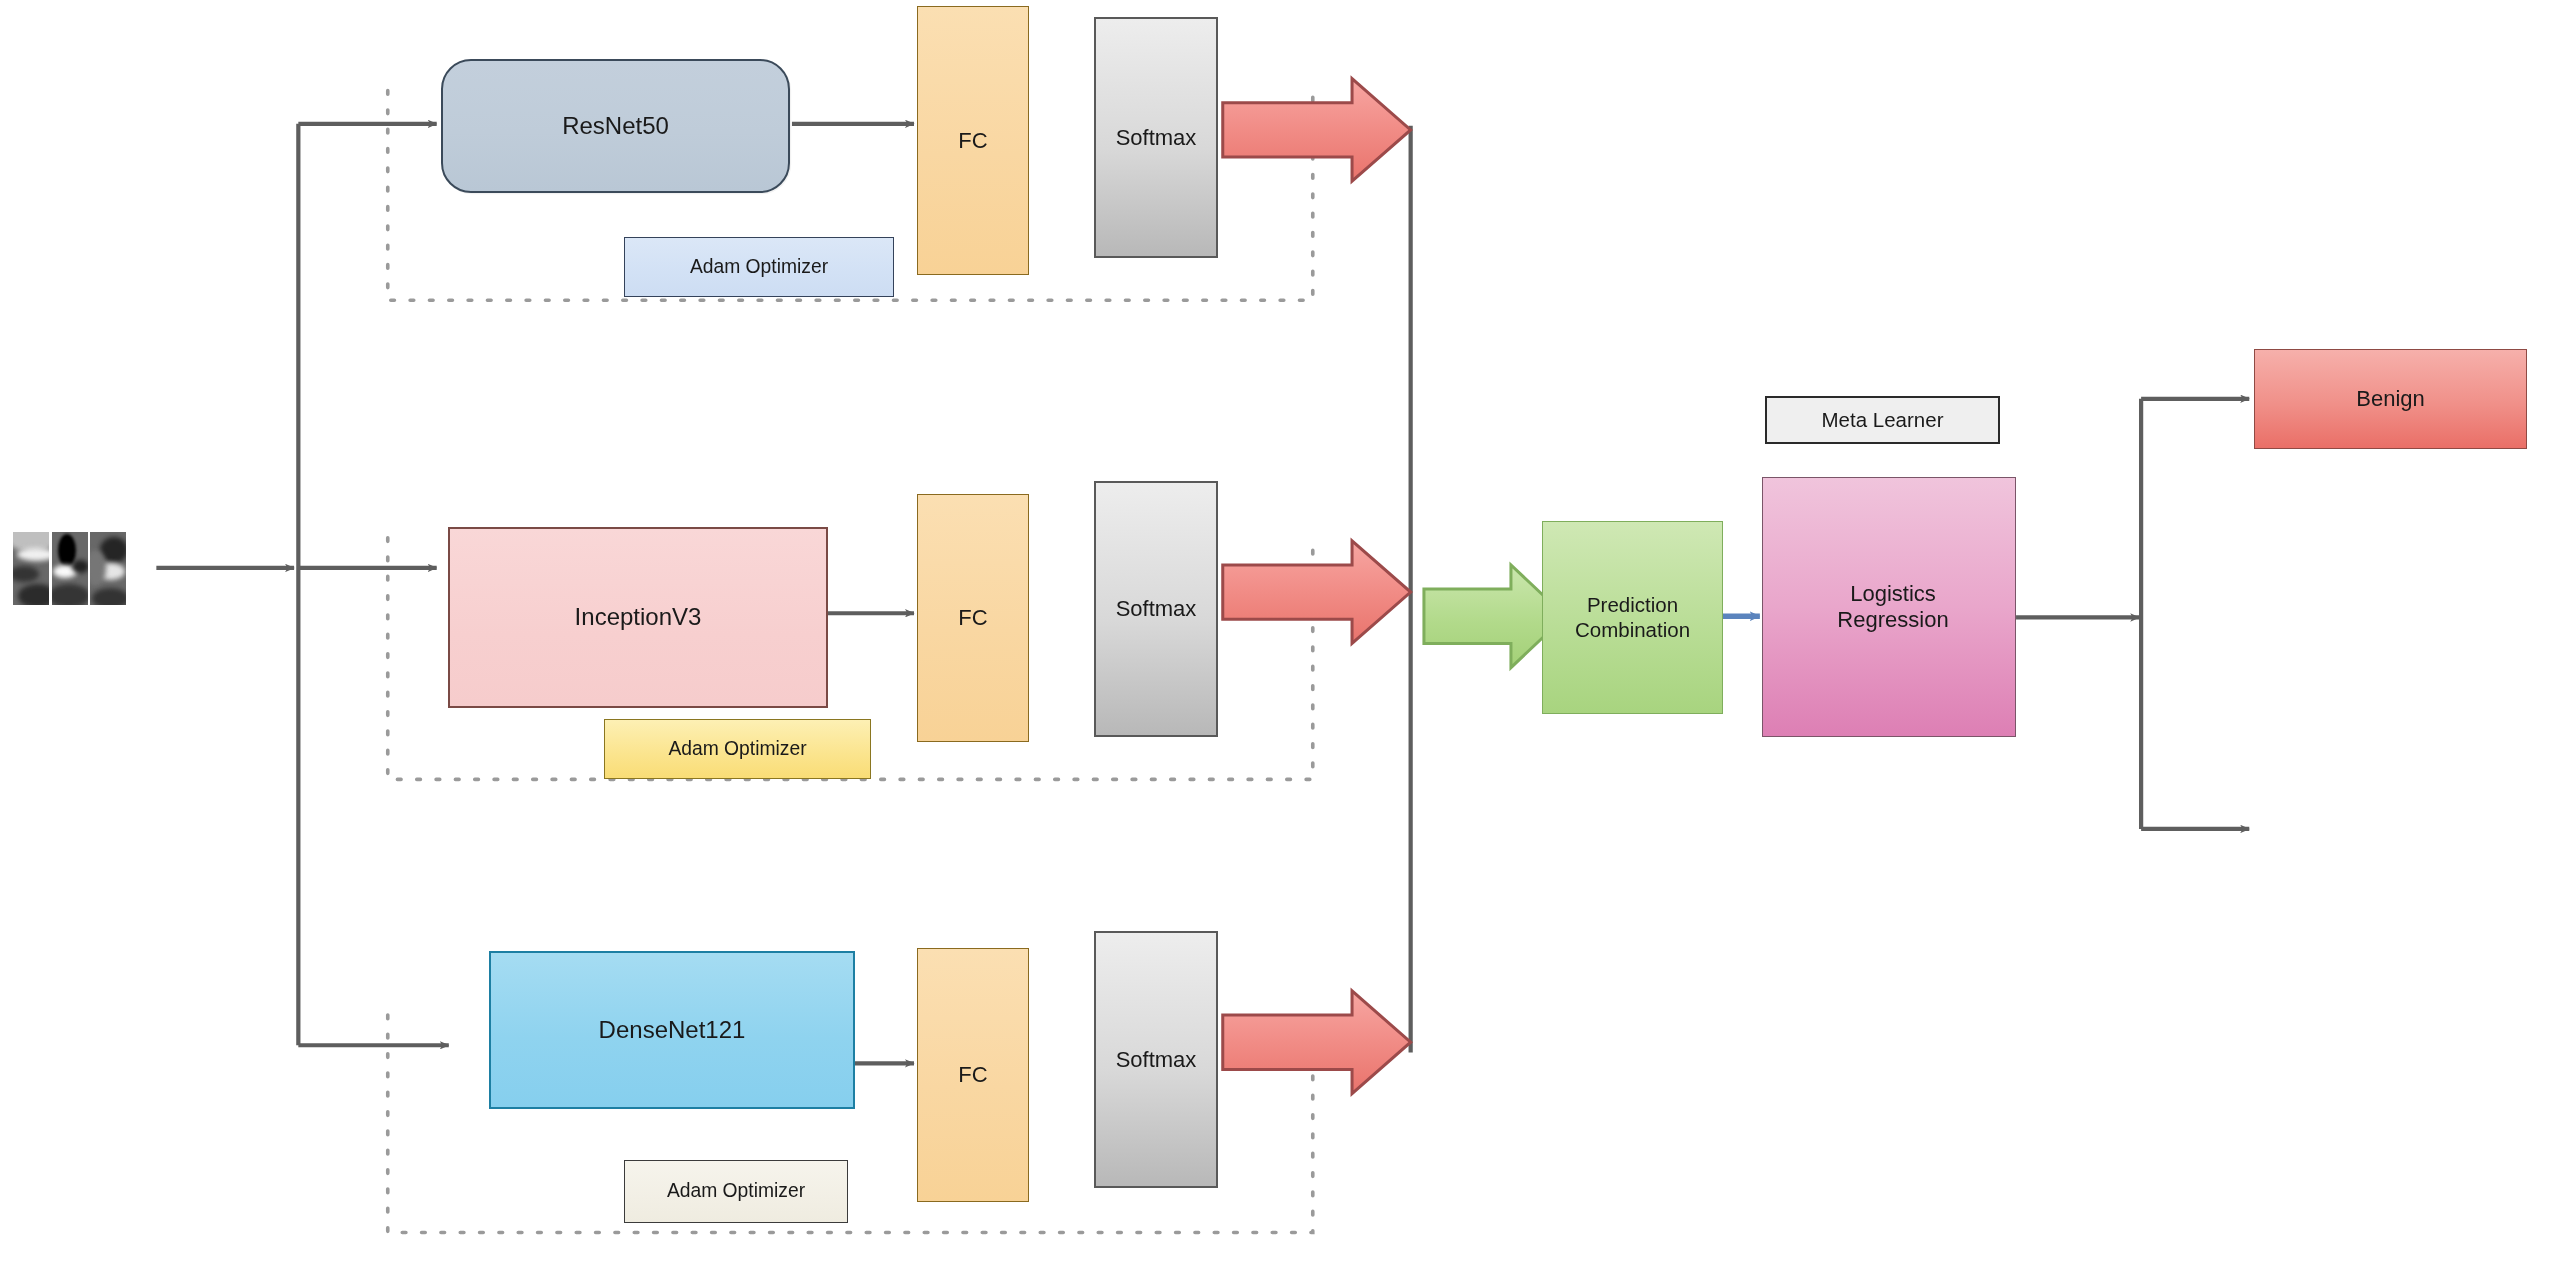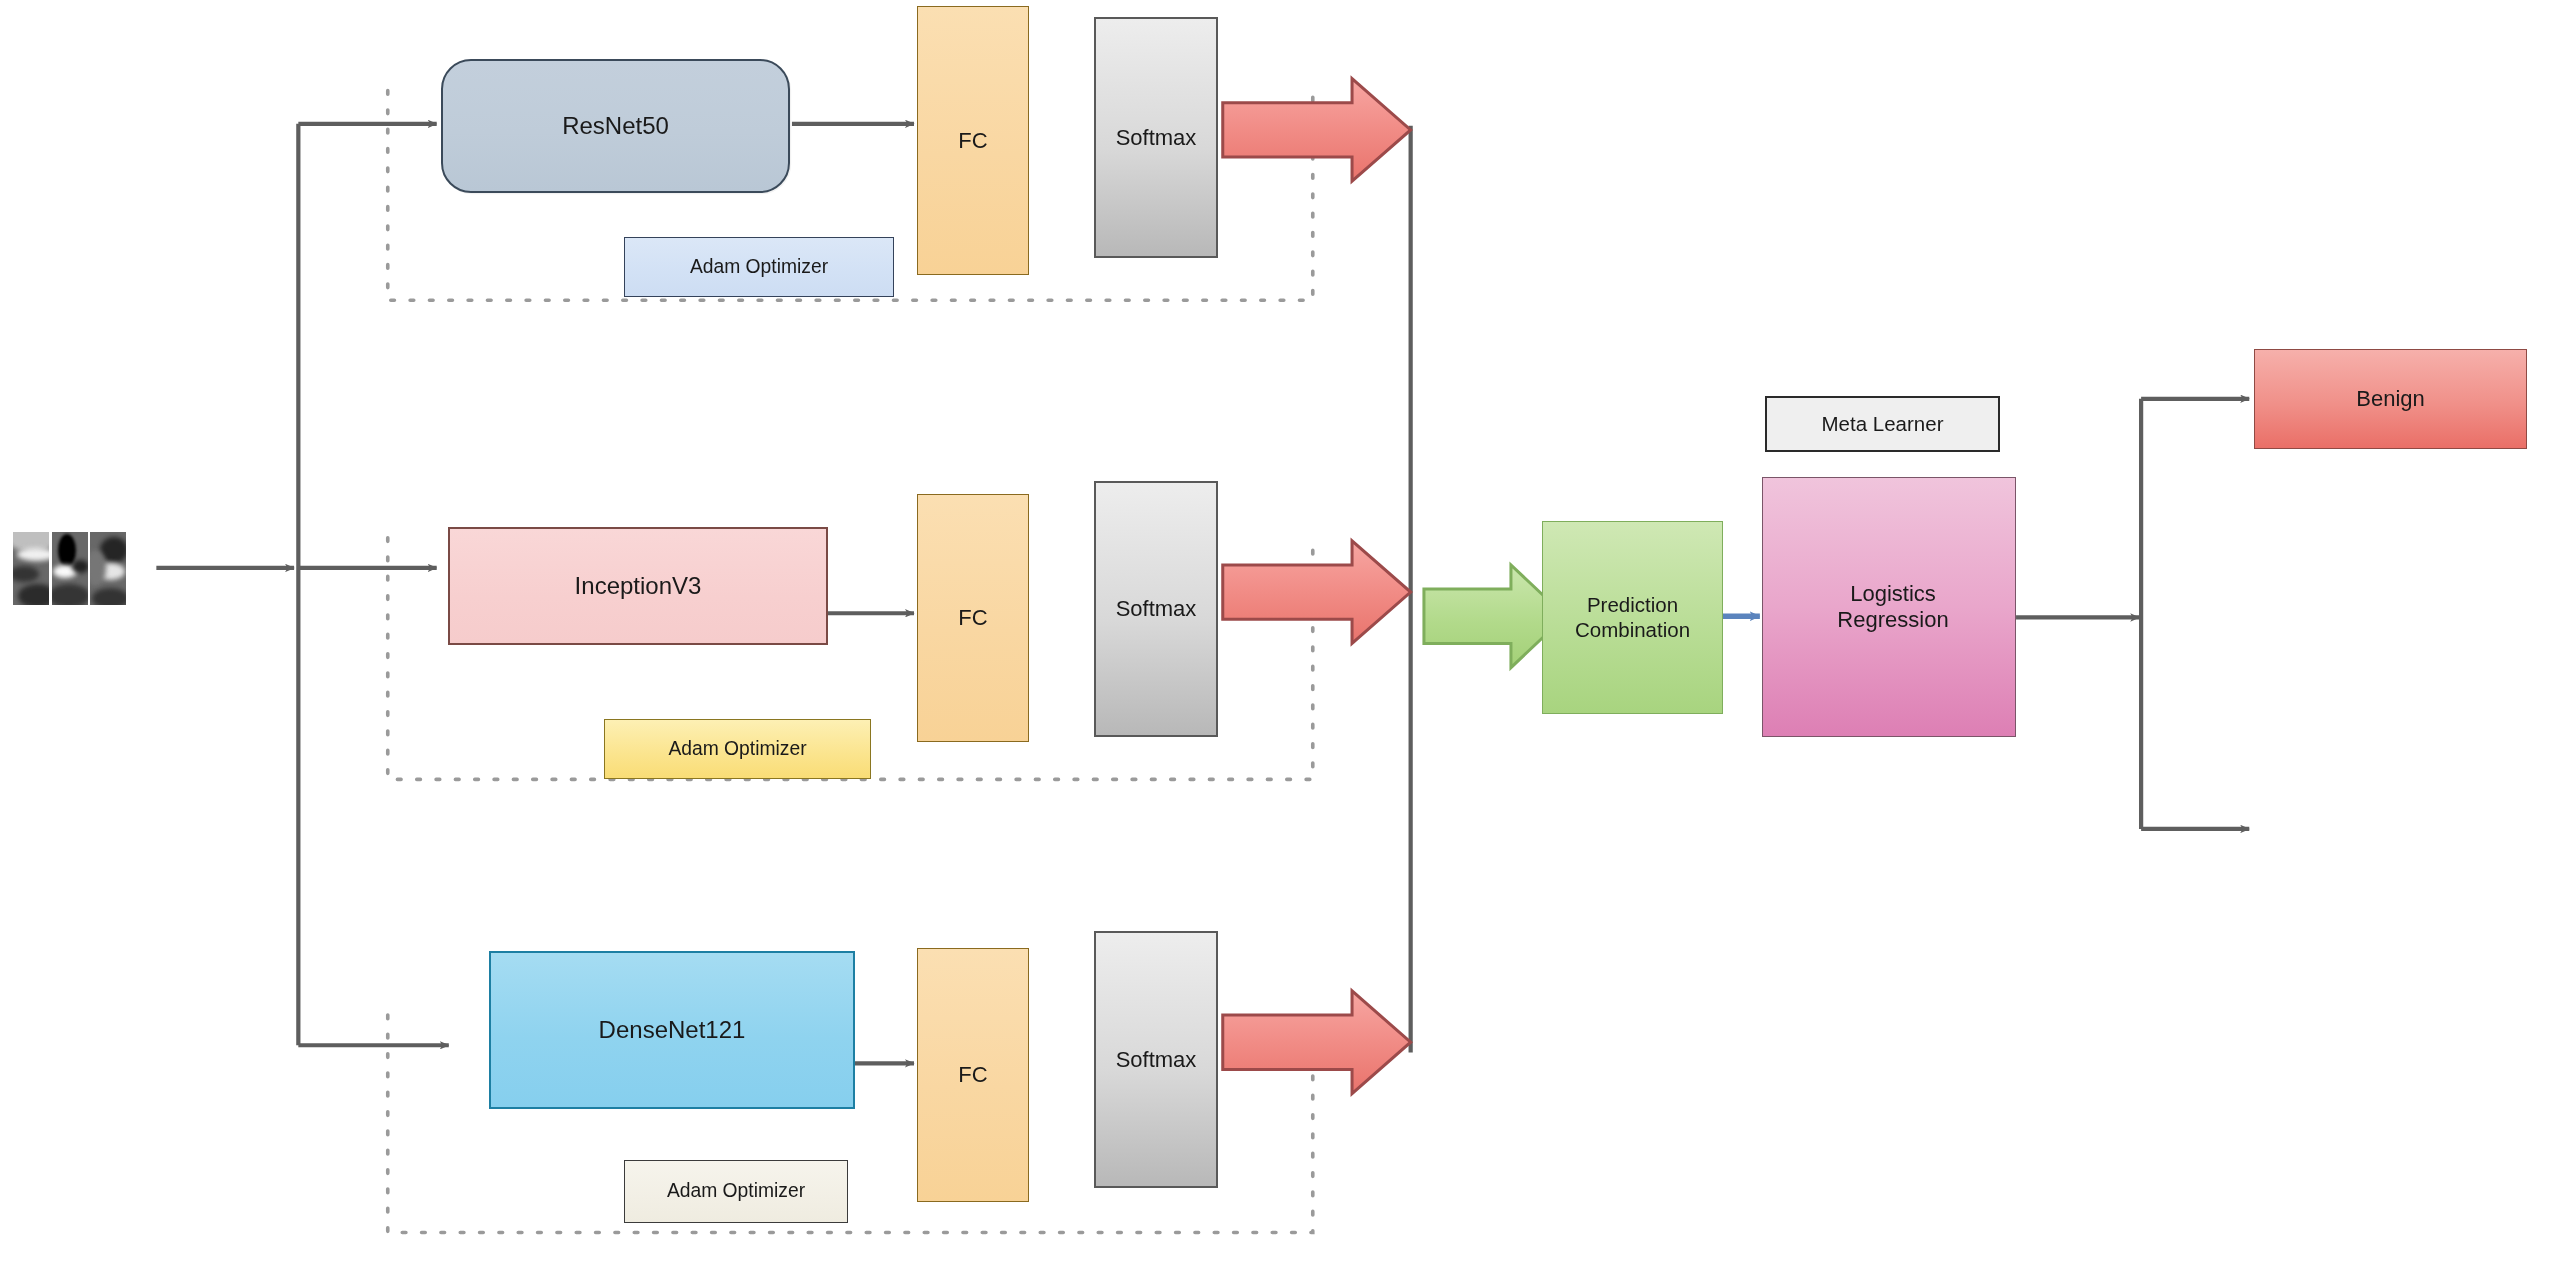--- a/index.html
+++ b/index.html
@@ -177,21 +177,21 @@
   <div class="node n-fc" style="left:917px;top:6px;width:112px;height:269px;">
     <span>FC</span>
   </div>
   <div class="node n-softmax" style="left:1094px;top:17px;width:124px;height:241px;">
     <span>Softmax</span>
   </div>
   <div class="node n-opt1" style="left:624px;top:237px;width:270px;height:60px;">
     <span>Adam Optimizer</span>
   </div>
 
-  <div class="node n-inception" style="left:448px;top:527px;width:380px;height:118px;">
+  <div class="node n-inception" style="left:448px;top:527px;width:380px;height:181px;">
     <span>InceptionV3</span>
   </div>
   <div class="node n-fc" style="left:917px;top:494px;width:112px;height:248px;">
     <span>FC</span>
   </div>
   <div class="node n-softmax" style="left:1094px;top:481px;width:124px;height:256px;">
     <span>Softmax</span>
   </div>
   <div class="node n-opt2" style="left:604px;top:719px;width:267px;height:60px;">
     <span>Adam Optimizer</span>
@@ -207,21 +207,21 @@
     <span>Softmax</span>
   </div>
   <div class="node n-opt3" style="left:624px;top:1160px;width:224px;height:63px;">
     <span>Adam Optimizer</span>
   </div>
 
   <div class="node n-predcomb" style="left:1542px;top:521px;width:181px;height:193px;">
     <span>Prediction
 Combination</span>
   </div>
-  <div class="node n-meta" style="left:1765px;top:396px;width:235px;height:56px;">
+  <div class="node n-meta" style="left:1765px;top:396px;width:235px;height:48px;">
     <span>Meta Learner</span>
   </div>
   <div class="node n-logreg" style="left:1762px;top:477px;width:254px;height:260px;padding-left:8px;">
     <span>Logistics
 Regression</span>
   </div>
 
   <div class="node n-benign" style="left:2254px;top:349px;width:273px;height:100px;align-items:center;">
     <span>Benign</span>
   </div>

